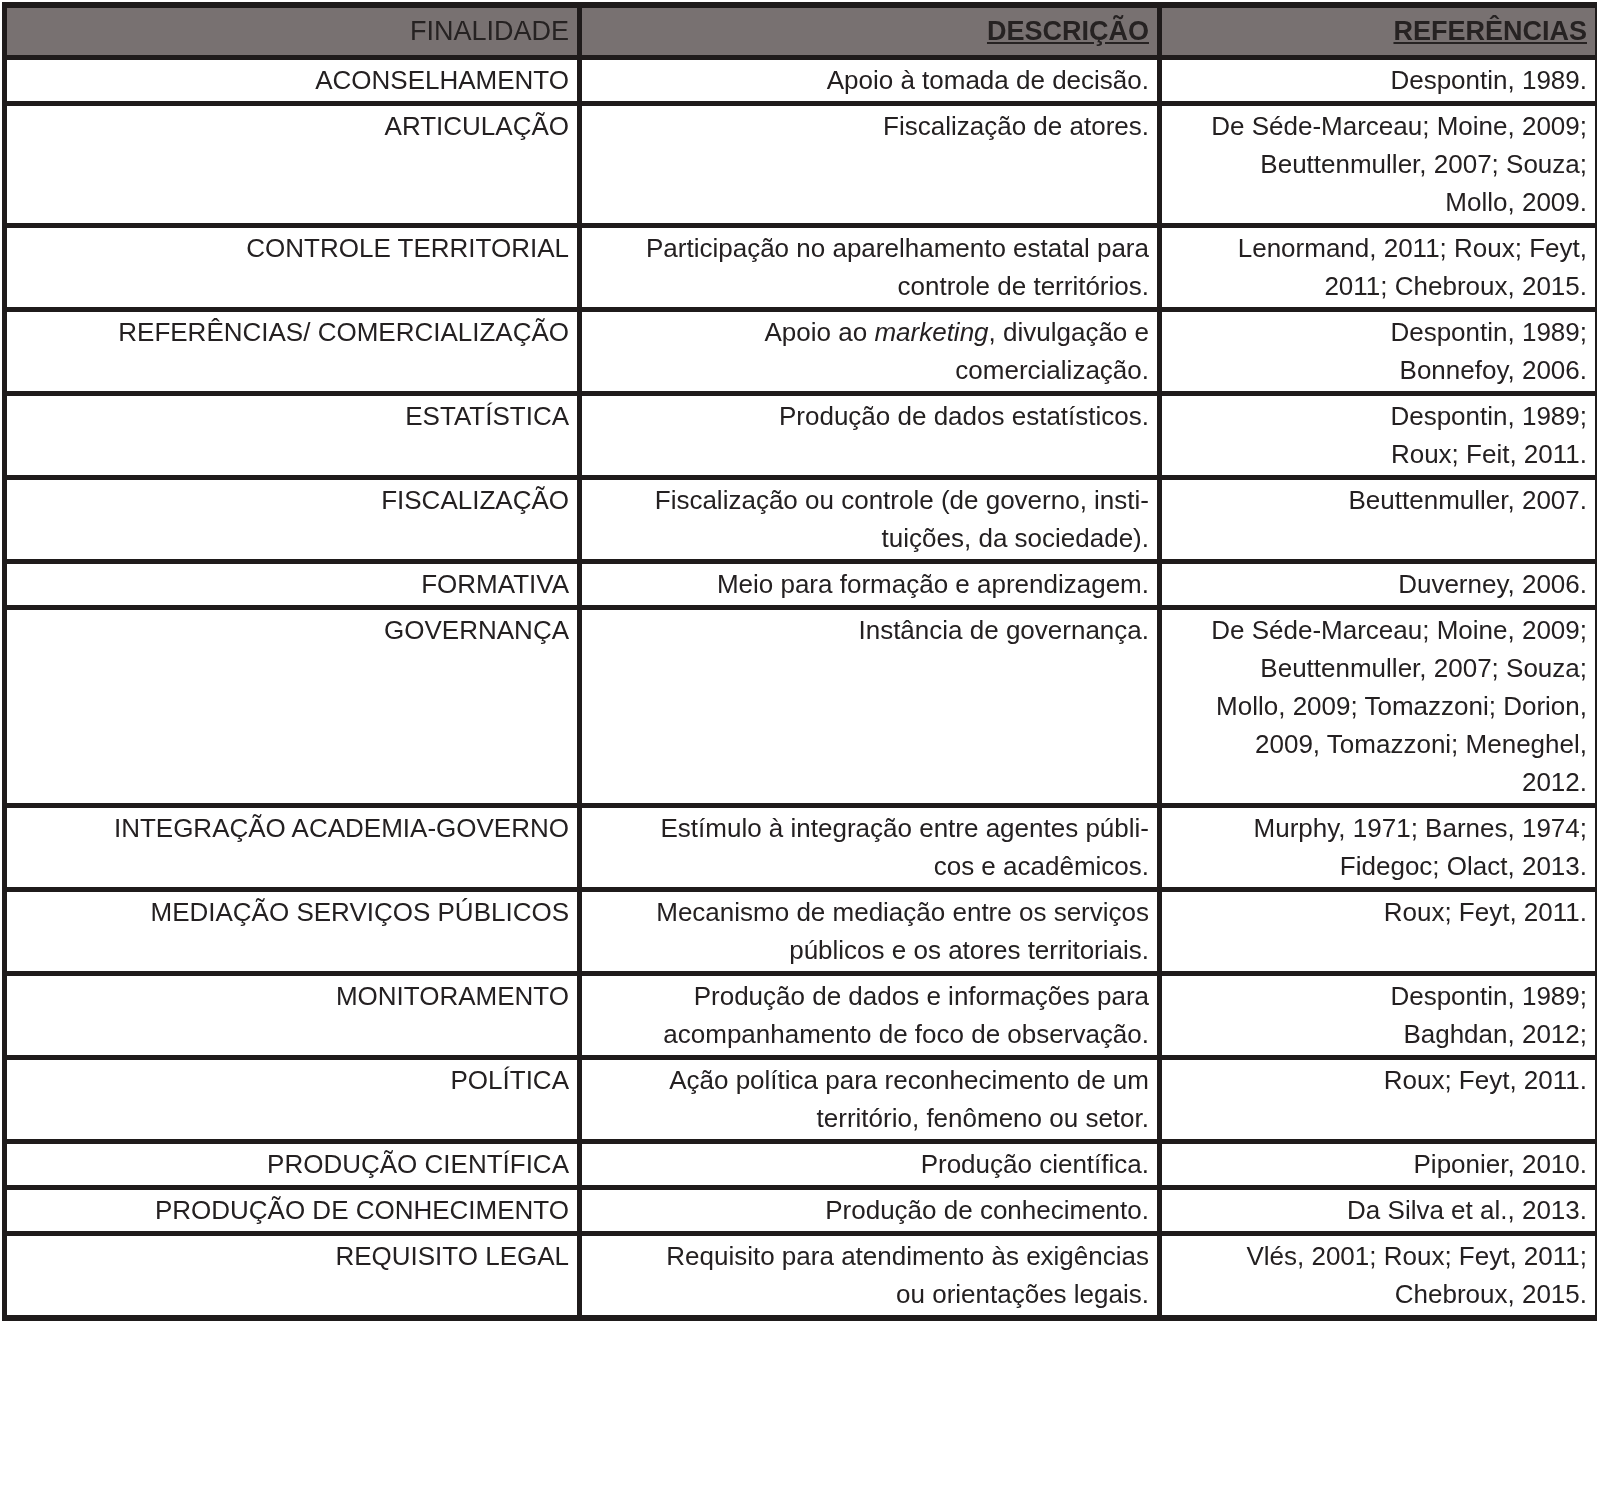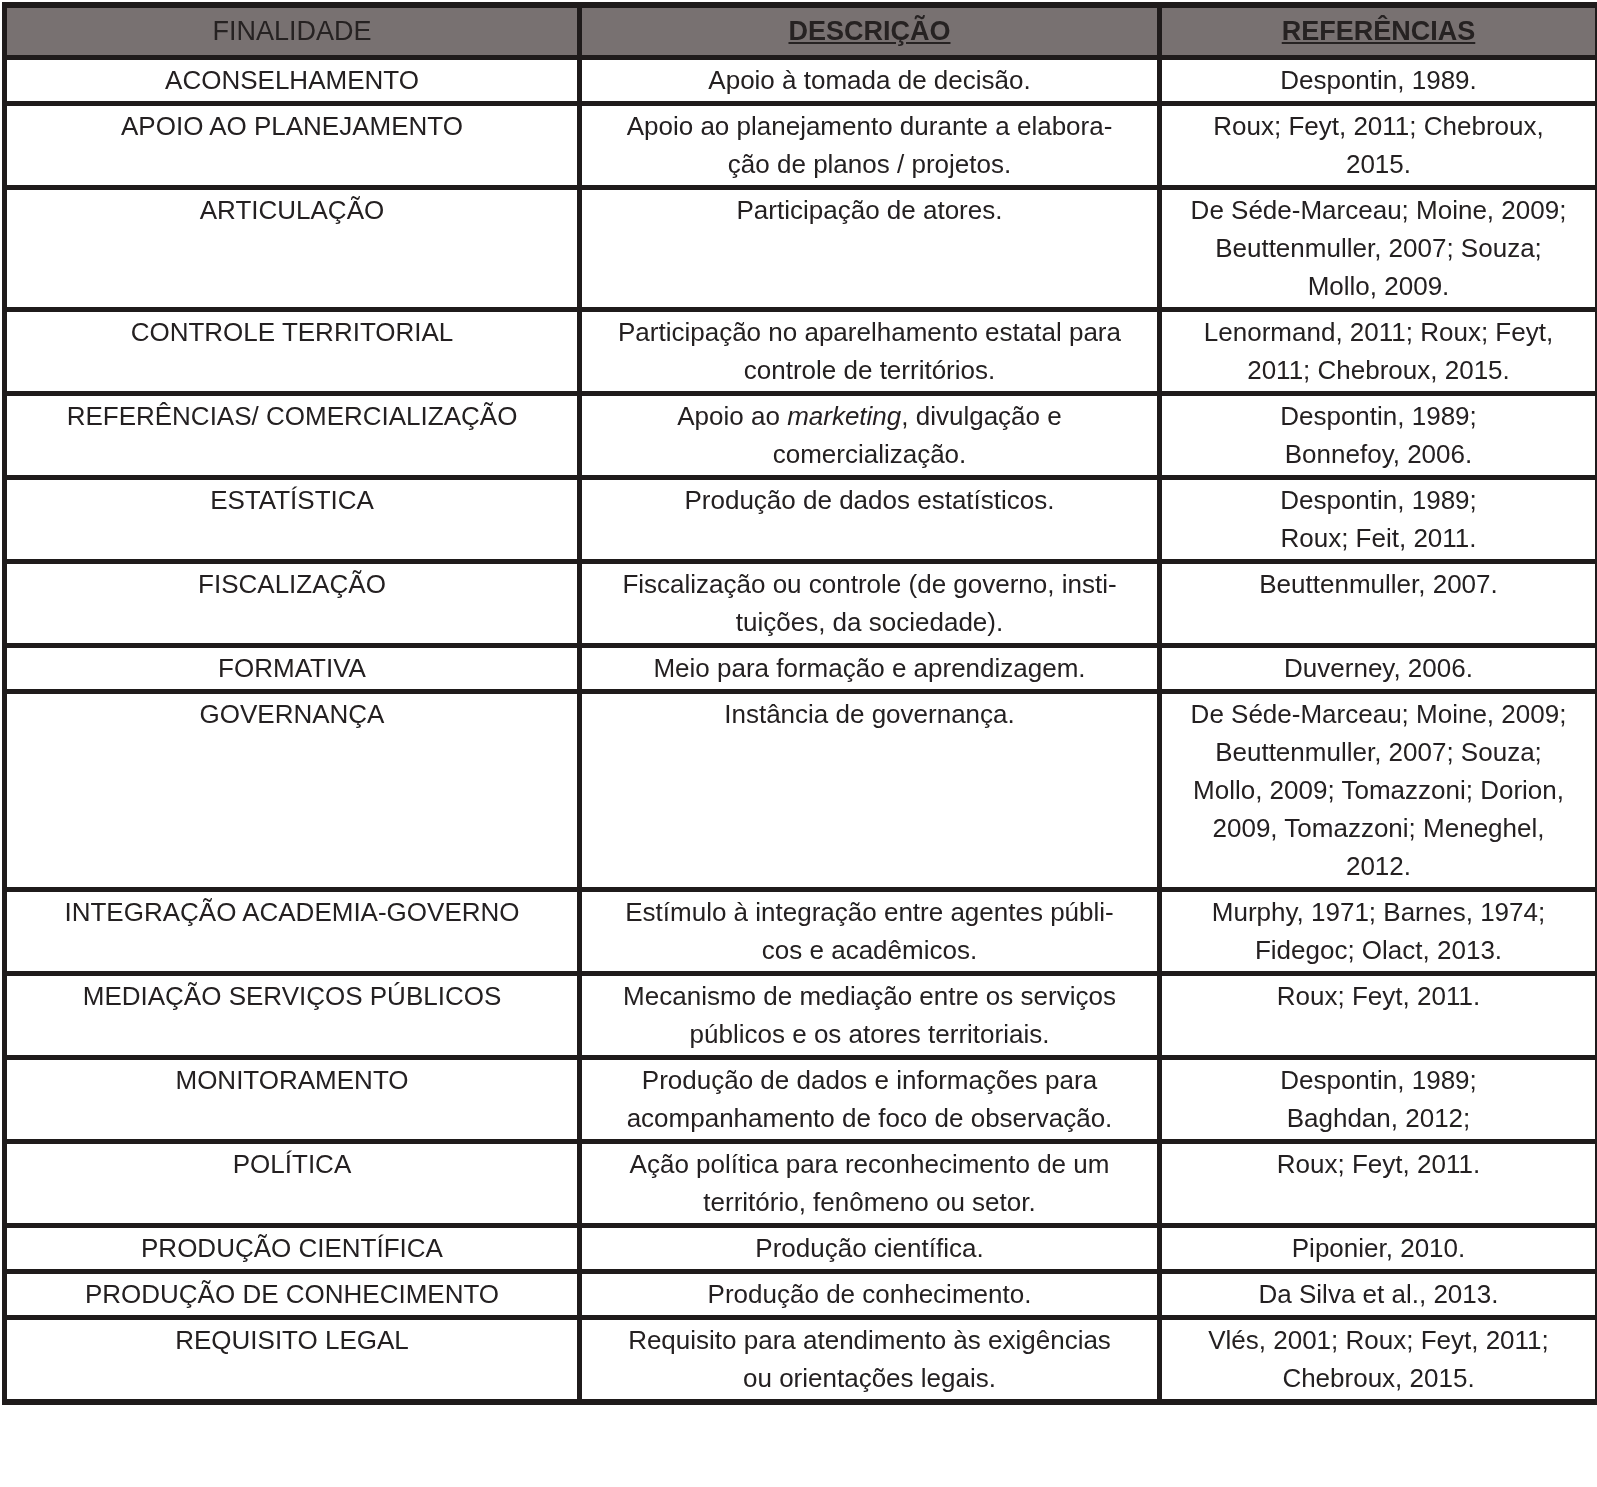--- a/index.html
+++ b/index.html
@@ -23,21 +23,21 @@
     table-layout: fixed;
     width: 1593px;
     margin: 2px;
   }
   table.fin-table col.c1 { width: 575px; }
   table.fin-table col.c2 { width: 580px; }
   table.fin-table col.c3 { width: 438px; }
   table.fin-table th,
   table.fin-table td {
     border: 5px solid var(--border-color);
-    text-align: center;
+    text-align: right;
     vertical-align: top;
     white-space: pre-line;
     font-size: 26px;
     line-height: 38px;
     padding: 1px 8px 2px 8px;
     overflow: hidden;
   }
   table.fin-table thead th {
     background: var(--header-bg);
     color: #262222;
@@ -68,29 +68,22 @@
       <th class="b">REFERÊNCIAS</th>
     </tr>
   </thead>
   <tbody>
       <tr>
         <td class="cell-finalidade">ACONSELHAMENTO</td>
         <td class="cell-descricao"><span>Apoio à tomada de decisão.</span></td>
         <td class="cell-referencias">Despontin, 1989.</td>
       </tr>
       <tr>
-        <td class="cell-finalidade">APOIO AO PLANEJAMENTO</td>
-        <td class="cell-descricao"><span>Apoio ao planejamento durante a elabora-
-ção de planos / projetos.</span></td>
-        <td class="cell-referencias">Roux; Feyt, 2011; Chebroux,
-2015.</td>
-      </tr>
-      <tr>
         <td class="cell-finalidade">ARTICULAÇÃO</td>
-        <td class="cell-descricao"><span>Participação de atores.</span></td>
+        <td class="cell-descricao"><span>Fiscalização de atores.</span></td>
         <td class="cell-referencias">De Séde-Marceau; Moine, 2009;
 Beuttenmuller, 2007; Souza;
 Mollo, 2009.</td>
       </tr>
       <tr>
         <td class="cell-finalidade">CONTROLE TERRITORIAL</td>
         <td class="cell-descricao"><span>Participação no aparelhamento estatal para
 controle de territórios.</span></td>
         <td class="cell-referencias">Lenormand, 2011; Roux; Feyt,
 2011; Chebroux, 2015.</td>

